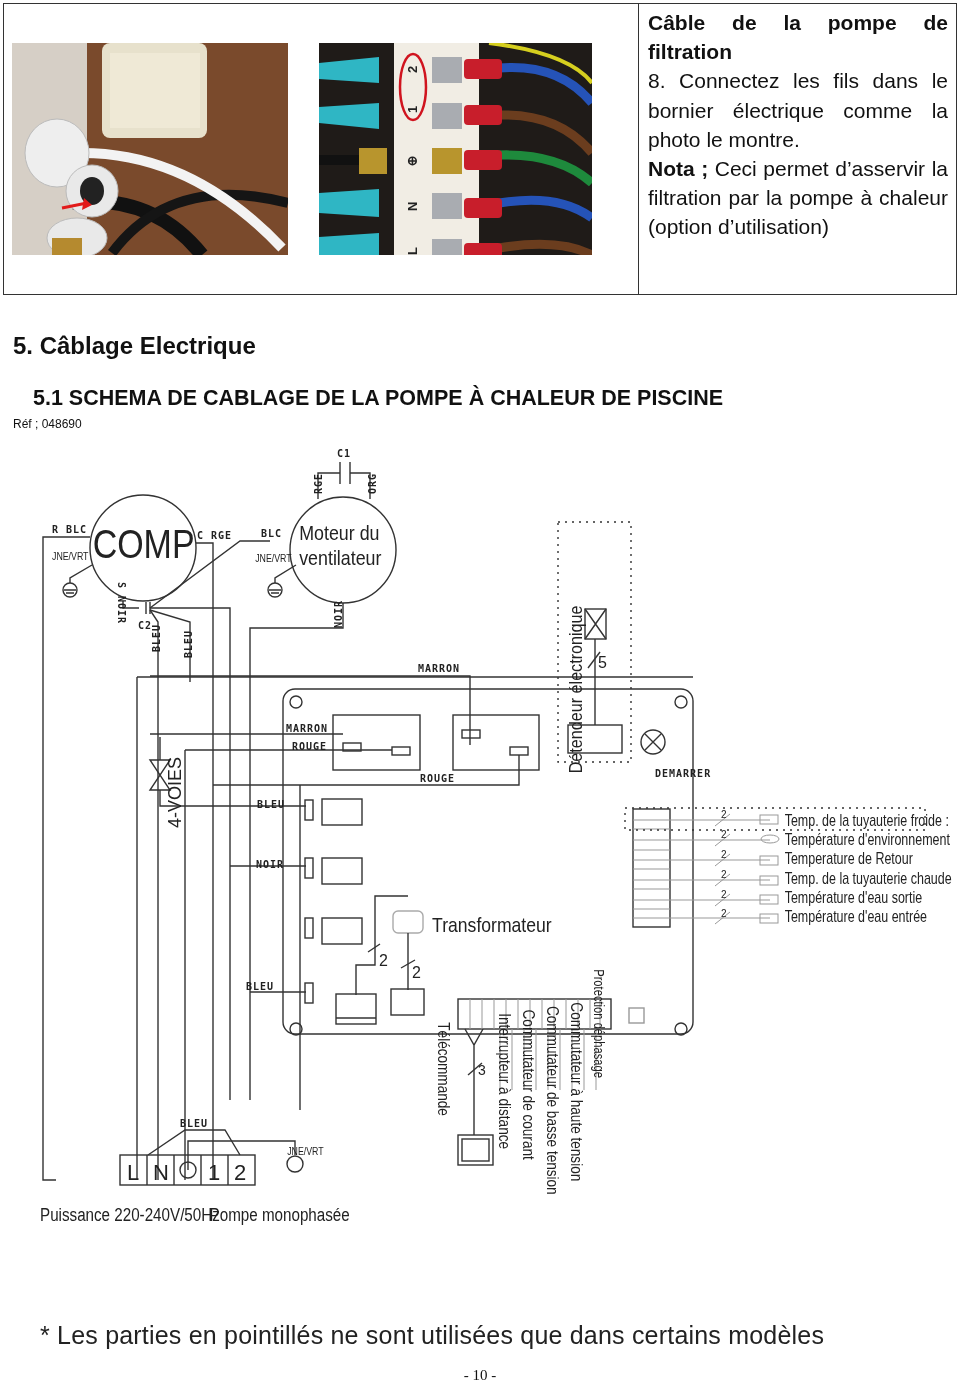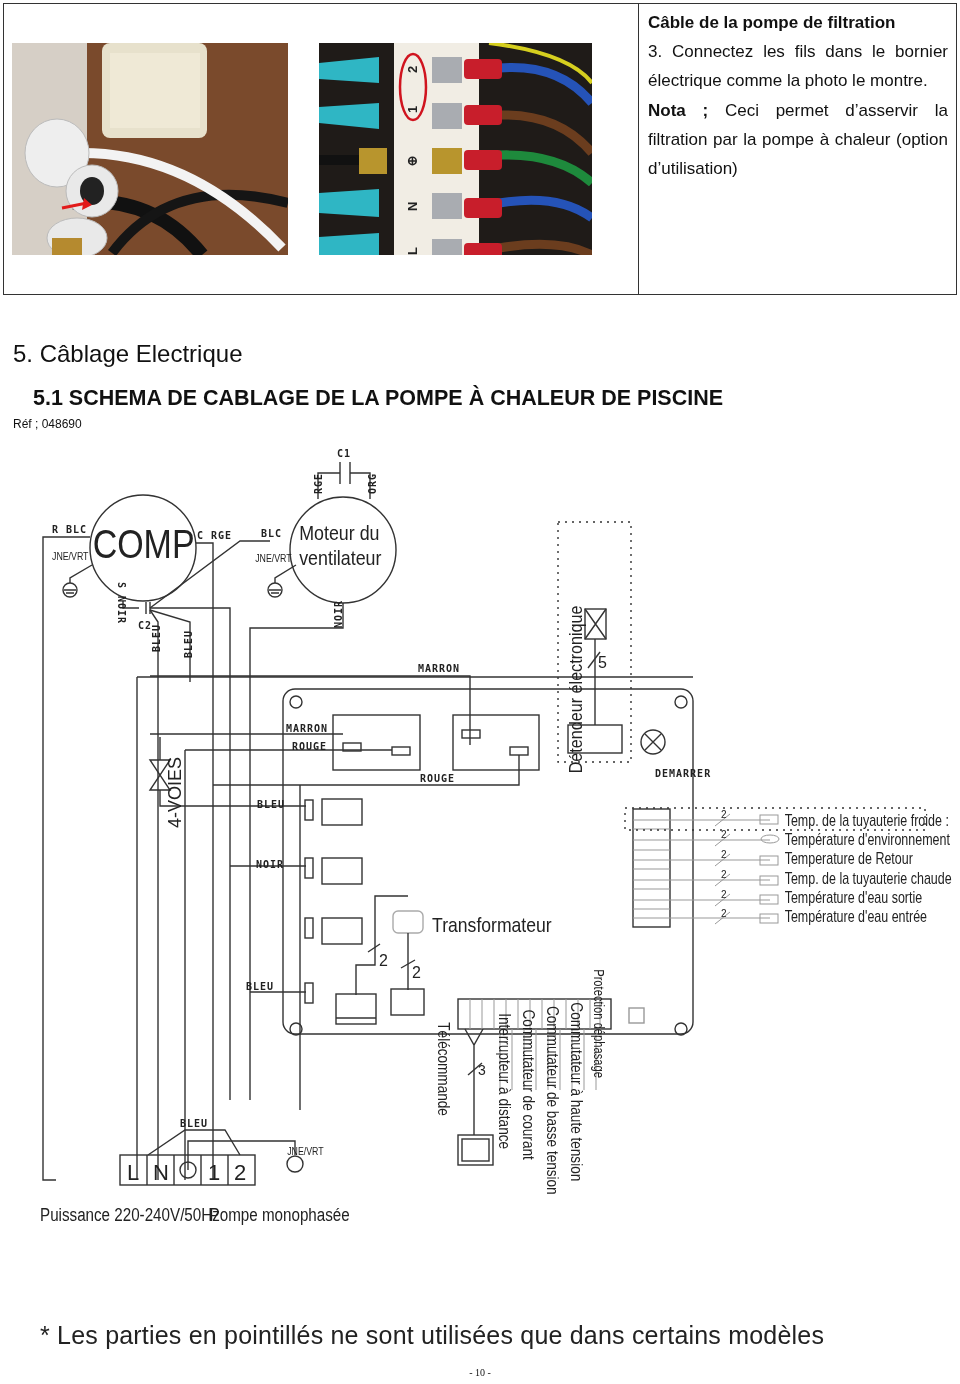--- a/index.html
+++ b/index.html
@@ -1,33 +1,33 @@
 <!DOCTYPE html>
 <html><head>
 <meta charset="utf-8">
 <style>
   html, body { margin: 0; padding: 0; background: #ffffff; }
   body { width: 960px; height: 1384px; position: relative; overflow: hidden;
          font-family: "Liberation Sans", sans-serif; color: #111; }
   .top-table { position: absolute; left: 3px; top: 3px; width: 954px; height: 292px;
                border: 1.5px solid #333; box-sizing: border-box; display: flex; }
   .photo-cell { width: 634px; border-right: 1.5px solid #333; position: relative; }
-  .text-cell { flex: 1; padding: 4px 8px 0 9px; font-size: 17px; line-height: 29.2px; text-align: justify; }
+  .text-cell { flex: 1; padding: 4px 8px 0 9px; font-size: 21px; line-height: 29.2px; text-align: justify; }
   .text-cell .bold { font-weight: bold; }
   .photo { position: absolute; top: 39px; height: 212px; overflow: hidden; }
   .photo1 { left: 8px; width: 276px; background: #c9b7a2; }
   .photo2 { left: 315px; width: 273px; background: #2a2420; }
-  .h5 { position: absolute; left: 13px; top: 340px; font-size: 24px; font-weight: normal; }
+  .h5 { position: absolute; left: 13px; top: 332px; font-size: 24px; font-weight: bold; }
   .h51 { position: absolute; left: 13px; top: 386px; font-size: 21.5px; font-weight: bold; margin-left: 20px; }
   .ref { position: absolute; left: 13px; top: 417px; font-size: 12px; }
   .diagram { position: absolute; left: 0; top: 440px; width: 960px; height: 840px; }
   .diagram text { font-family: "Liberation Sans", sans-serif; fill: #222; }
   .mono { font-family: "DejaVu Sans Mono", monospace !important; font-weight: bold; letter-spacing: 1px; }
   .footnote { position: absolute; left: 40px; top: 1293px; font-size: 25px; color: #222; letter-spacing: 0.2px; margin-top: 28px; }
-  .pagenum { position: absolute; left: 0; width: 960px; top: 1367px; text-align: center; font-size: 10px; font-family: "Liberation Serif", serif; }
+  .pagenum { position: absolute; left: 0; width: 960px; top: 1367px; text-align: center; font-size: 15px; font-family: "Liberation Serif", serif; }
 </style>
 </head>
 <body>
 
 <div class="top-table">
   <div class="photo-cell">
     <div class="photo photo1">
       <svg width="276" height="212" viewBox="0 0 276 212">
         <rect width="276" height="212" fill="#d6cfc6"></rect>
         <rect x="75" y="0" width="201" height="212" fill="#7a4a2c"></rect>
@@ -87,21 +87,21 @@
           <text x="90" y="70" transform="rotate(-90 94 66)">1</text>
           <text x="88" y="122">⊕</text>
           <text x="90" y="168" transform="rotate(-90 94 164)">N</text>
           <text x="90" y="212" transform="rotate(-90 94 208)">L</text>
         </g>
       </svg>
     </div>
   </div>
   <div class="text-cell">
     <div class="bold">Câble de la pompe de filtration</div>
-    <div>3. Connectez les fils dans le bornier électrique comme la photo le montre.</div>
+    <div>8. Connectez les fils dans le bornier électrique comme la photo le montre.</div>
     <div><span class="bold">Nota ;</span><span> Ceci permet d’asservir la filtration par la pompe à chaleur (option d’utilisation)</span></div>
   </div>
 </div>
 
 <div class="h5">5. Câblage Electrique</div>
 <div class="h51">5.1 SCHEMA DE CABLAGE DE LA POMPE À CHALEUR DE PISCINE</div>
 <div class="ref">Réf ; 048690</div>
 
 <svg class="diagram" viewBox="0 440 960 840" width="960" height="840">
   <g stroke="#333" stroke-width="1.4" fill="none">

